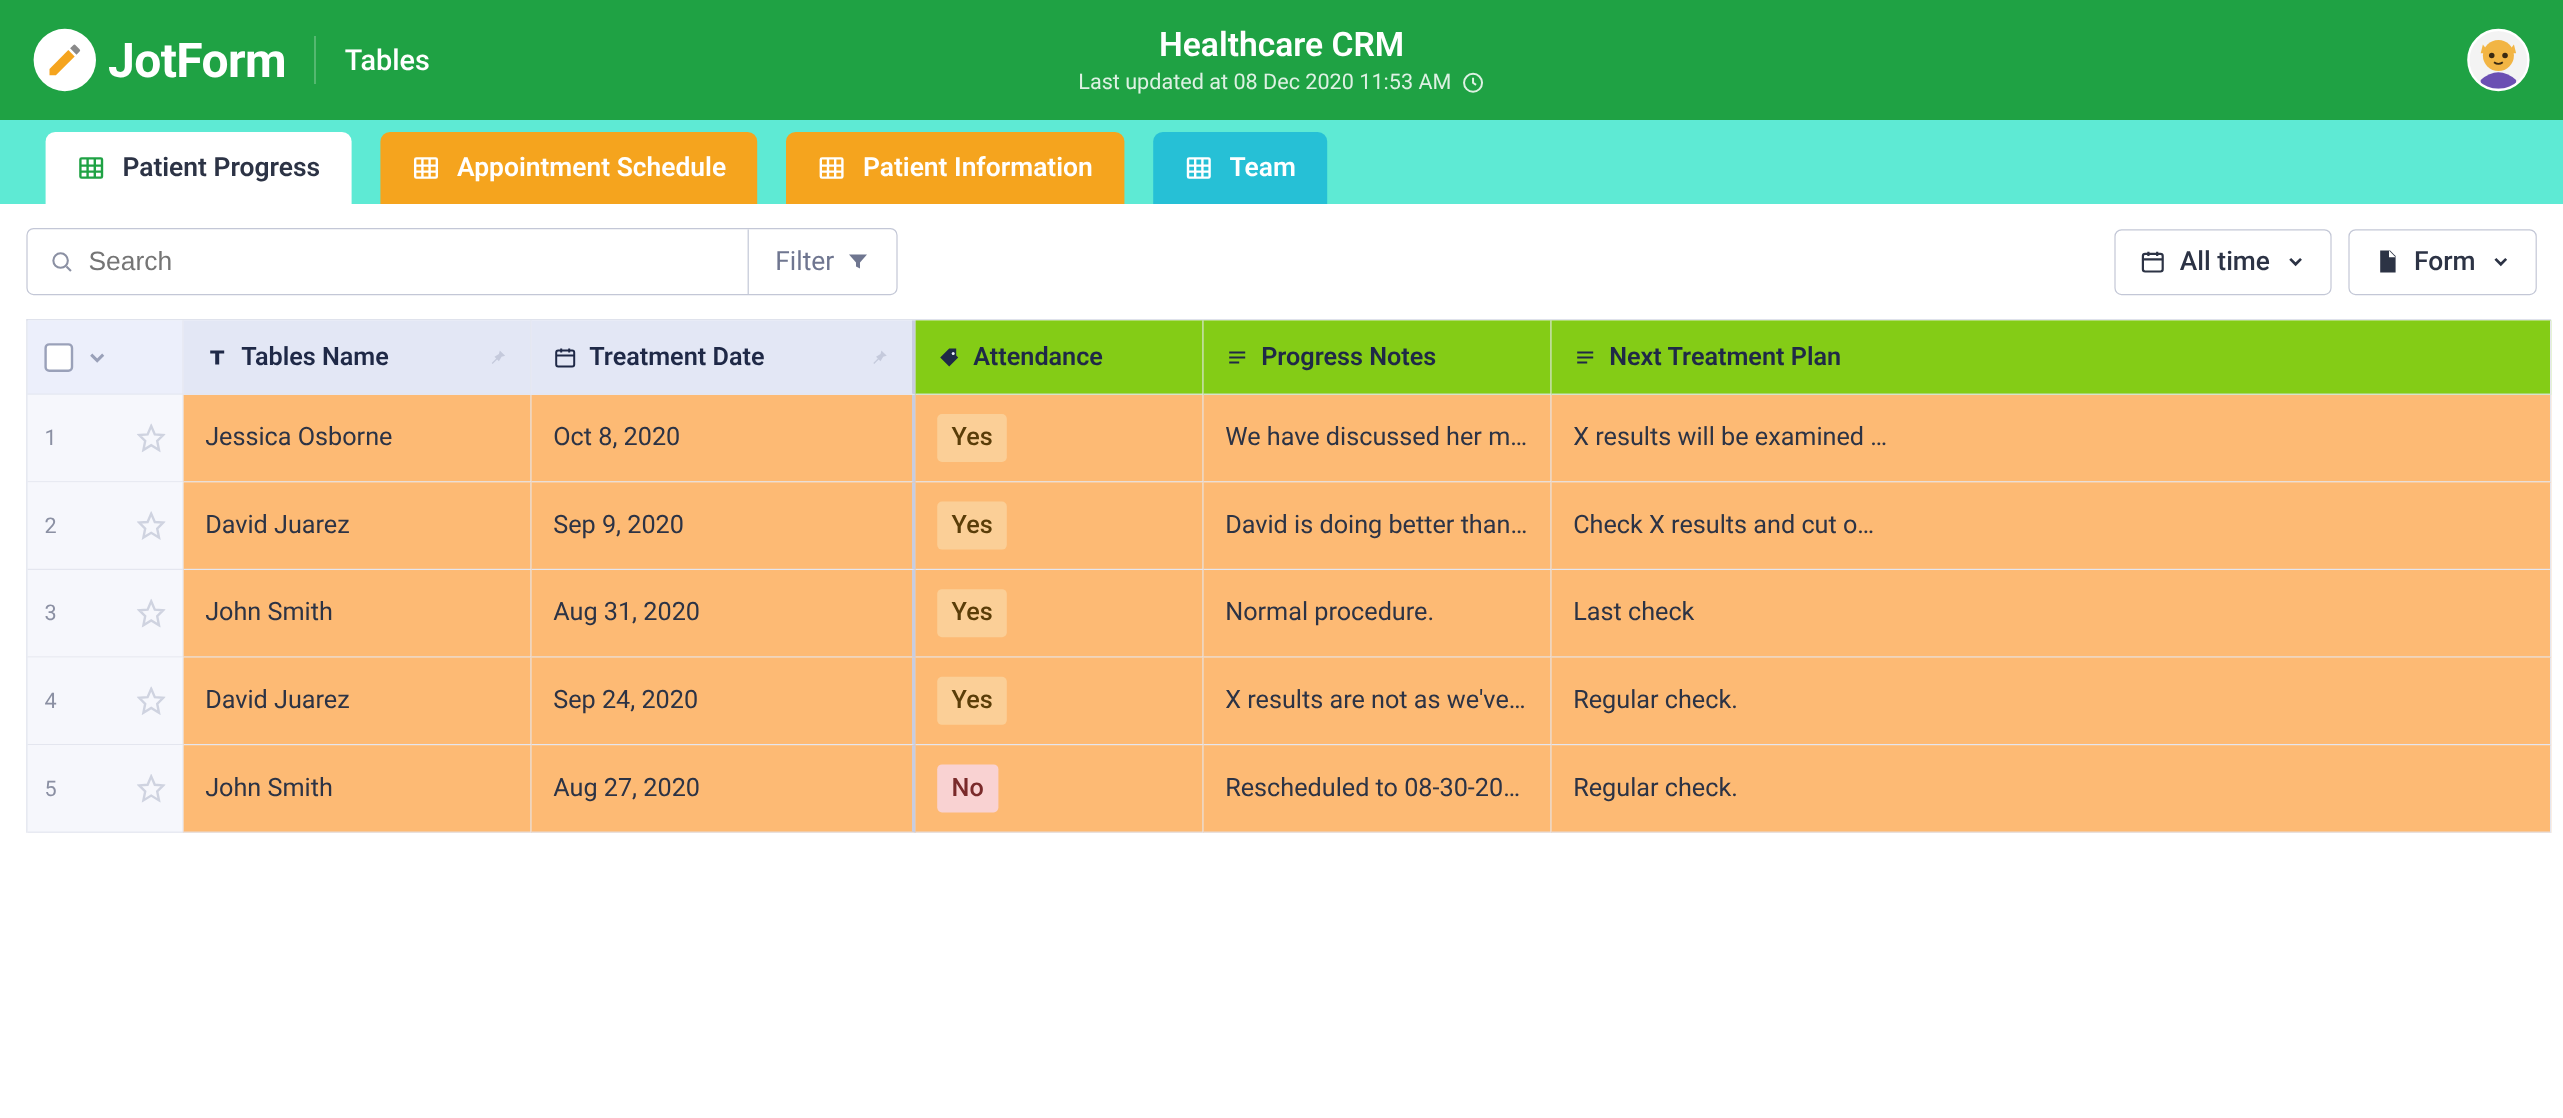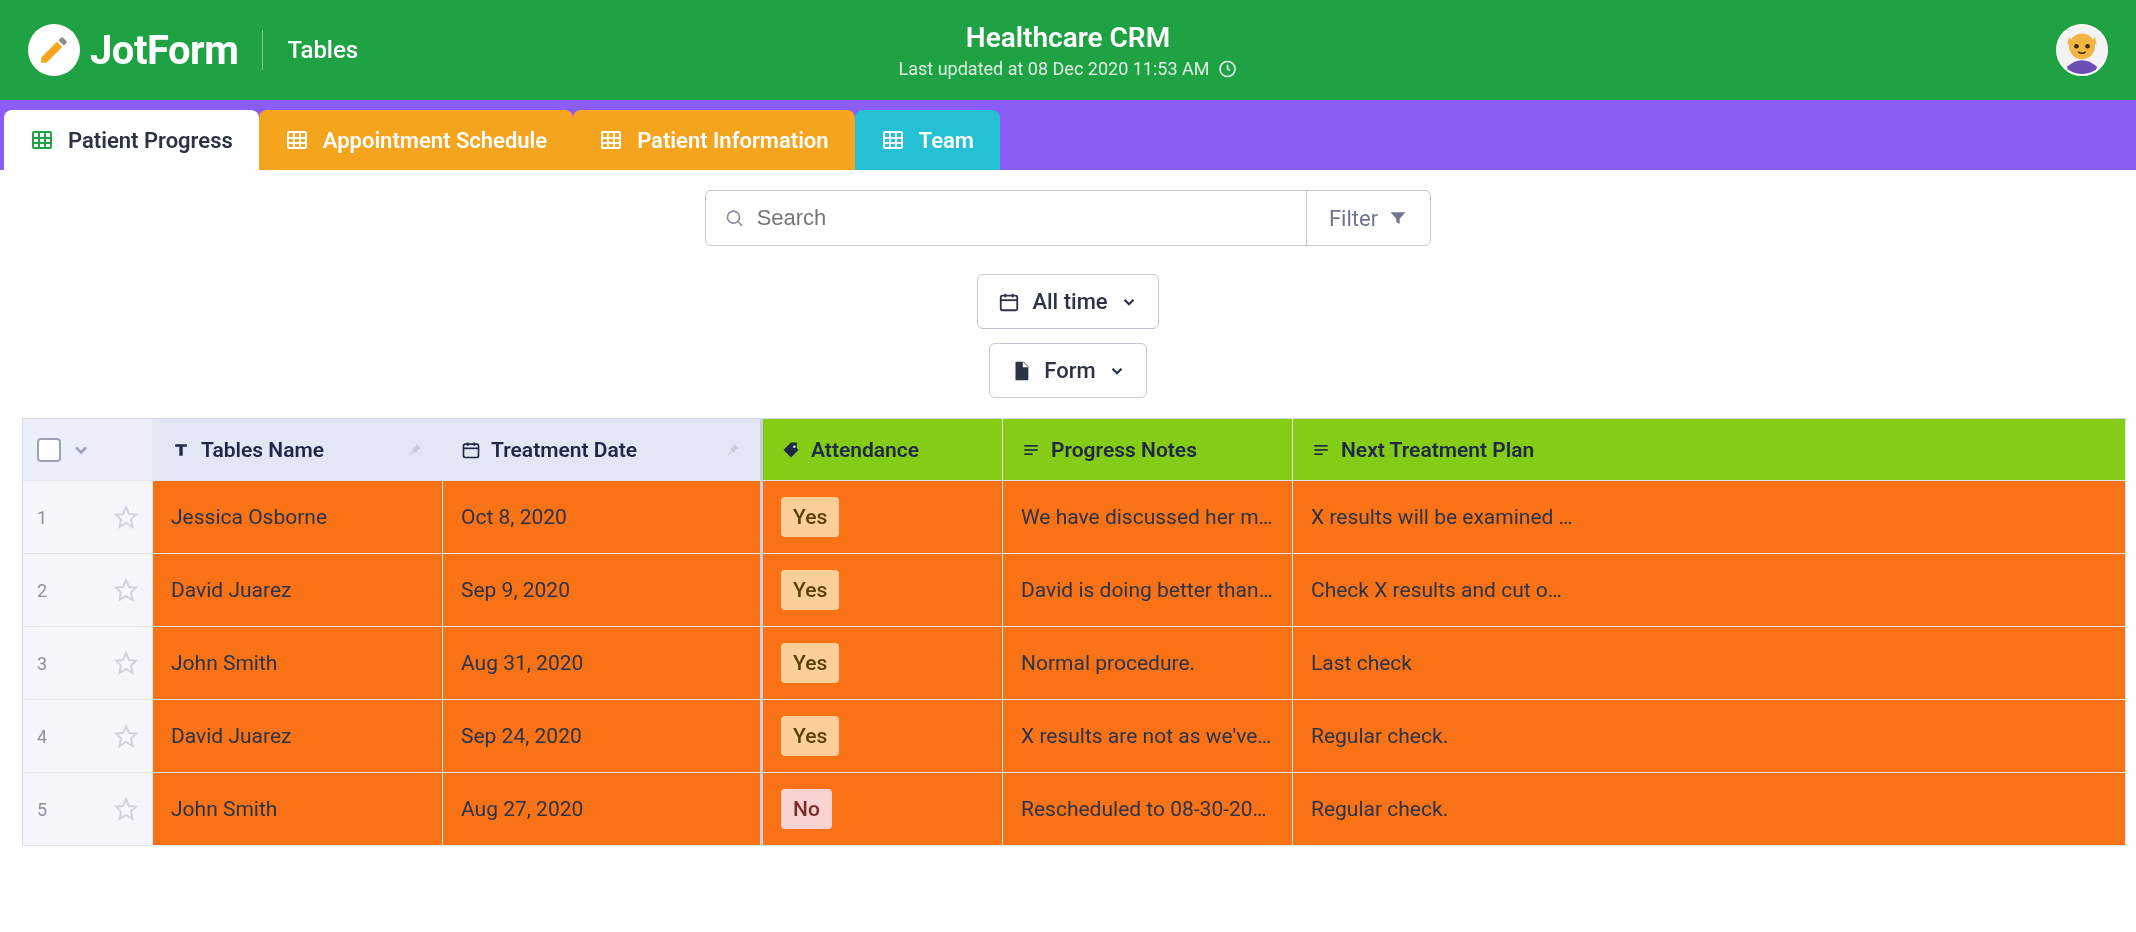--- a/index.html
+++ b/index.html
@@ -32,41 +32,40 @@
 
   .avatar {
     width: 52px; height: 52px; border-radius: 50%; background: #f5f5f5;
     border: 2px solid #fff; margin-left: auto;
     display: flex; align-items: center; justify-content: center;
     overflow: hidden;
   }
 
   
   .tabbar {
-    background: #8b5cf6;
+    background: #5eead4;
     display: flex; align-items: flex-end;
-    padding: 0 4px; gap: 0;
+    padding: 0 38px; gap: 24px;
     height: 70px;
   }
   .tab {
     display: flex; align-items: center; gap: 14px;
     padding: 16px 26px; border-radius: 8px 8px 0 0;
     font-size: 22px; font-weight: 600; cursor: pointer;
     height: 60px;
   }
   .tab-white { background: #fff; color: #2c3345; }
   .tab-orange { background: #f5a41e; color: #fff; }
   .tab-cyan { background: #26c0d6; color: #fff; }
   .tab-icon { width: 24px; height: 24px; }
 
   
   .toolbar {
     display: flex; align-items: center; gap: 14px;
     padding: 20px 22px;
-    flex-direction: column;
   }
   .search-group { display: flex; border: 1px solid #c3c7d6; border-radius: 6px; overflow: hidden; }
   .search-input {
     display: flex; align-items: center; gap: 12px;
     padding: 14px 18px; width: 600px; font-size: 22px; color: #8b90a3;
   }
   .search-input input {
     border: none; outline: none; font-size: 22px; width: 100%; color: #2c3345;
   }
   .filter-btn {
@@ -91,21 +90,21 @@
     border-left: 1px solid #d7dbe8;
   }
   .cell {
     border-right: 1px solid #e4e6ef;
     border-bottom: 1px solid #e4e6ef;
     padding: 16px 18px;
     font-size: 21px;
     color: #2c3345;
     min-height: 62px;
     display: flex; align-items: center;
-    background: #f97316;
+    background: #fdba74;
     overflow: hidden; white-space: nowrap; text-overflow: ellipsis;
   }
   .cell span.ellipsis { overflow: hidden; text-overflow: ellipsis; white-space: nowrap; display: block; width: 100%; }
   .hdr { background: #84cc16; font-weight: 600; color: #1f2947; position: relative; }
   .hdr-pinned { background: #e3e7f5; }
   .hdr .hicon { margin-right: 10px; flex-shrink: 0; }
   .hdr .pin { margin-left: auto; opacity: 0.4; }
   .rownum-cell { background: #f6f7fc; color: #8b90a3; justify-content: space-between; padding: 12px 14px; }
   .rownum { font-size: 18px; }
   .star { color: #cfd3e0; }

